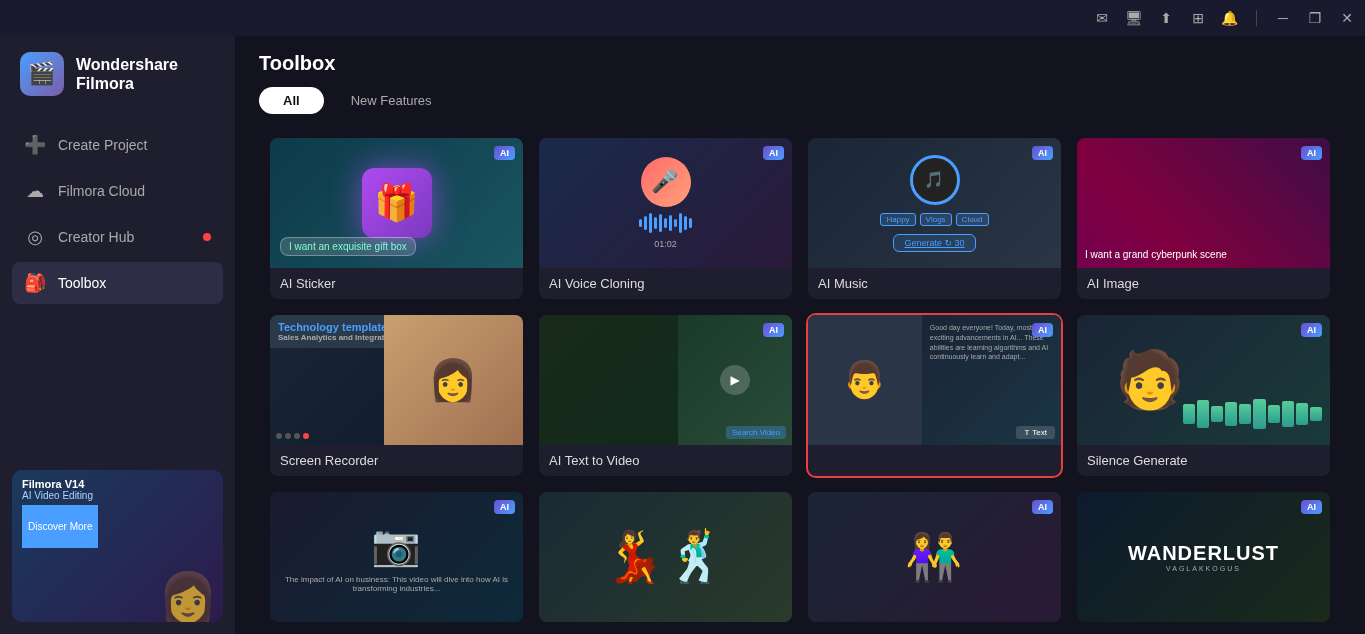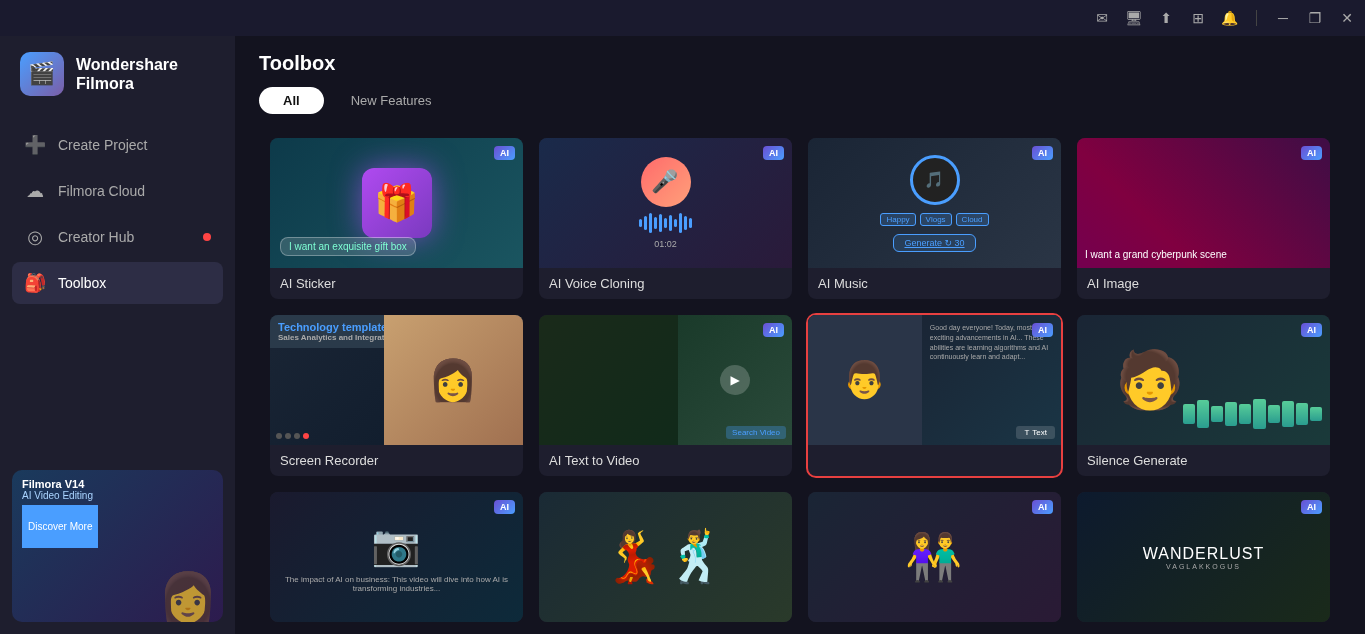--- a/index.html
+++ b/index.html
@@ -584,22 +584,22 @@
     .thumb-partial-4 {
       background: linear-gradient(135deg, #0d1a2e, #1a2a1a);
       display: flex;
       align-items: center;
       justify-content: center;
     }
     .wanderlust-text {
       text-align: center;
     }
     .wanderlust-title {
-      font-size: 16px;
-      font-weight: 400;
+      font-size: 20px;
+      font-weight: 700;
       color: #fff;
       letter-spacing: 1px;
       text-transform: uppercase;
     }
     .wanderlust-sub {
       font-size: 7px;
       color: #aaa;
       letter-spacing: 2px;
     }
   </style>

